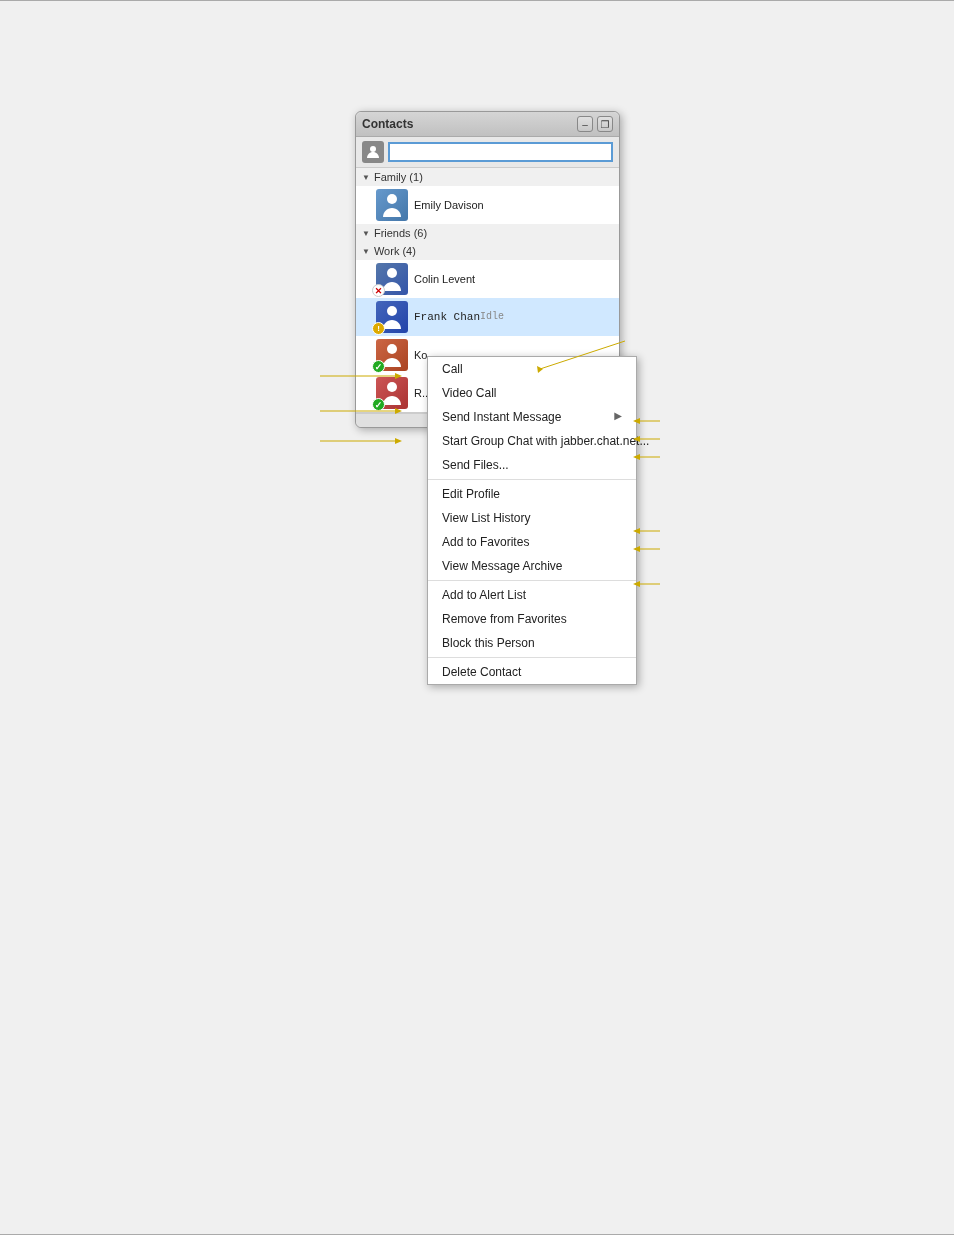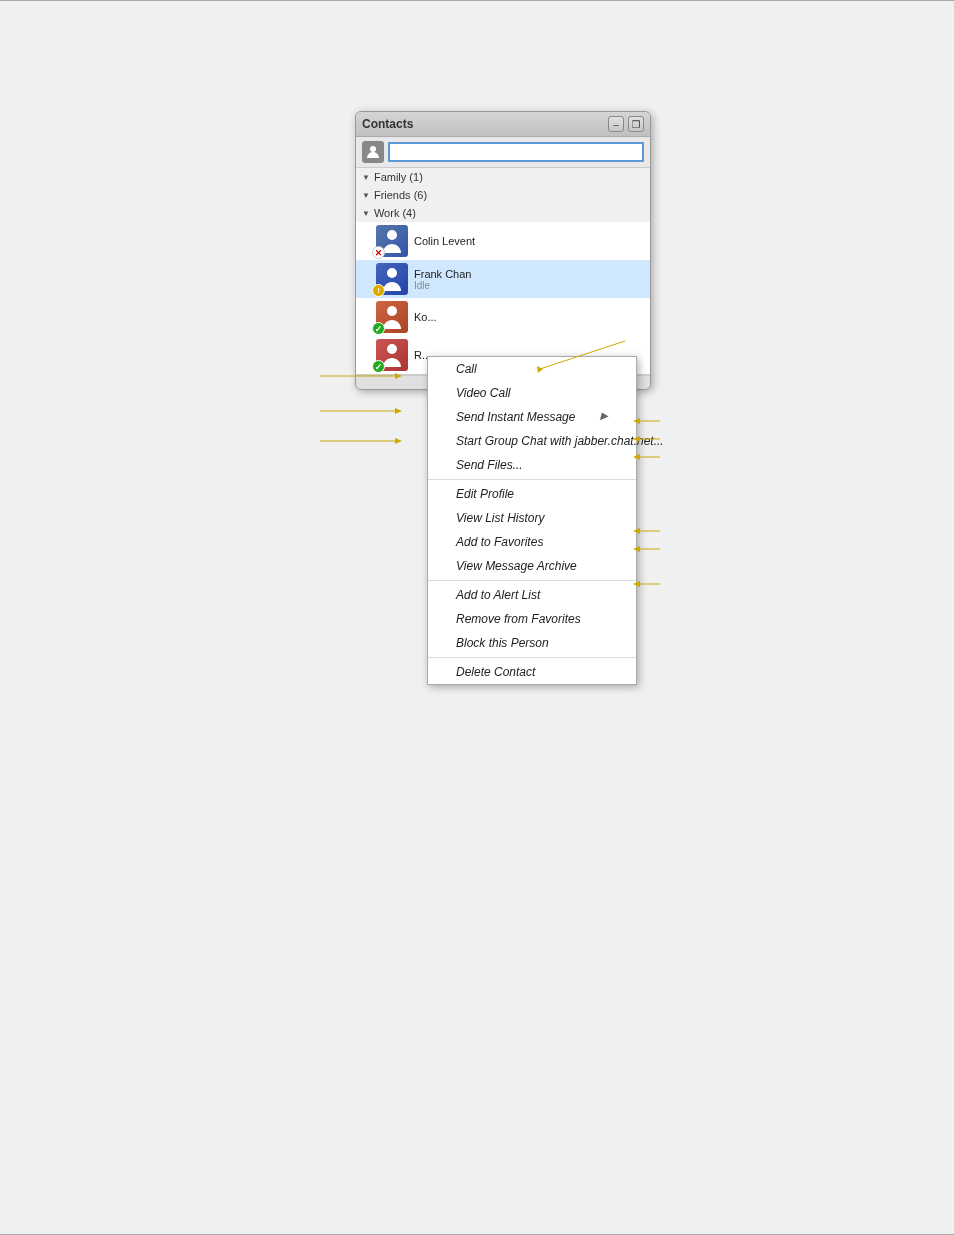--- a/index.html
+++ b/index.html
@@ -11,21 +11,21 @@
       font-size: 12px;
       position: relative;
       border-top: 1px solid #aaa;
       border-bottom: 1px solid #aaa;
     }
 
     .contacts-window {
       position: absolute;
       top: 110px;
       left: 355px;
-      width: 296px;
+      width: 265px;
       background: #e8e8e8;
       border: 1px solid #999;
       border-radius: 6px;
       box-shadow: 2px 2px 8px rgba(0,0,0,0.3);
     }
 
     .title-bar {
       display: flex;
       align-items: center;
       justify-content: space-between;
@@ -165,26 +165,25 @@
       top: 355px;
       left: 427px;
       width: 210px;
       background: white;
       border: 1px solid #aaa;
       box-shadow: 2px 2px 8px rgba(0,0,0,0.3);
       z-index: 100;
     }
 
     .menu-item {
-      padding: 5px 28px;
+      padding: 5px 14px;
       font-size: 12px;
       color: #222;
       cursor: pointer;
       white-space: nowrap;
-      font-style: italic;
     }
 
     .menu-separator {
       height: 1px;
       background: #ddd;
       margin: 2px 0;
     }
 
     .menu-item-with-arrow {
       display: flex;
@@ -297,20 +296,31 @@
       </svg>
     </div>
     <input type="text" class="search-input" placeholder="" style="">
   </div>
 
   <div class="contacts-list">
 
     <div class="group-header">
       <span class="group-arrow">▼</span>
       <span>Family (1)</span>
+    </div>
+    <div class="contact-item">
+      <div class="contact-avatar">
+        <div class="avatar-emily">
+          <svg width="24" height="28" viewBox="0 0 24 28" fill="white">
+            <circle cx="12" cy="8" r="5"></circle>
+            <path d="M3 26c0-5 4-9 9-9s9 4 9 9"></path>
+          </svg>
+        </div>
+      </div>
+      <span class="contact-name">Emily Davison</span>
     </div>
 
     <div class="group-header">
       <span class="group-arrow">▼</span>
       <span>Friends (6)</span>
     </div>
 
     <div class="group-header">
       <span class="group-arrow">▼</span>
       <span>Work (4)</span>
@@ -332,21 +342,21 @@
     <div class="contact-item" style="background:#d0e8ff;">
       <div class="contact-avatar" style="position:relative;">
         <div class="avatar-frank">
           <svg width="24" height="28" viewBox="0 0 24 28" fill="white">
             <circle cx="12" cy="8" r="5"></circle>
             <path d="M3 26c0-5 4-9 9-9s9 4 9 9"></path>
           </svg>
         </div>
         <div style="position:absolute;bottom:-2px;left:-4px;width:13px;height:13px;border-radius:50%;background:#ddaa00;border:1px solid white;display:flex;align-items:center;justify-content:center;font-size:8px;color:white;font-weight:bold;">!</div>
       </div>
-      <div style="display:flex;flex-direction:column;">
+      <div style="display:flex;flex-direction:row;font-family:Liberation Mono, monospace;">
         <span class="contact-name">Frank Chan</span>
         <span class="contact-status-text">Idle</span>
       </div>
     </div>
 
     <div class="contact-item">
       <div class="contact-avatar" style="position:relative;">
         <div class="avatar-ko">
           <svg width="24" height="28" viewBox="0 0 24 28" fill="white">
             <circle cx="12" cy="8" r="5"></circle>

